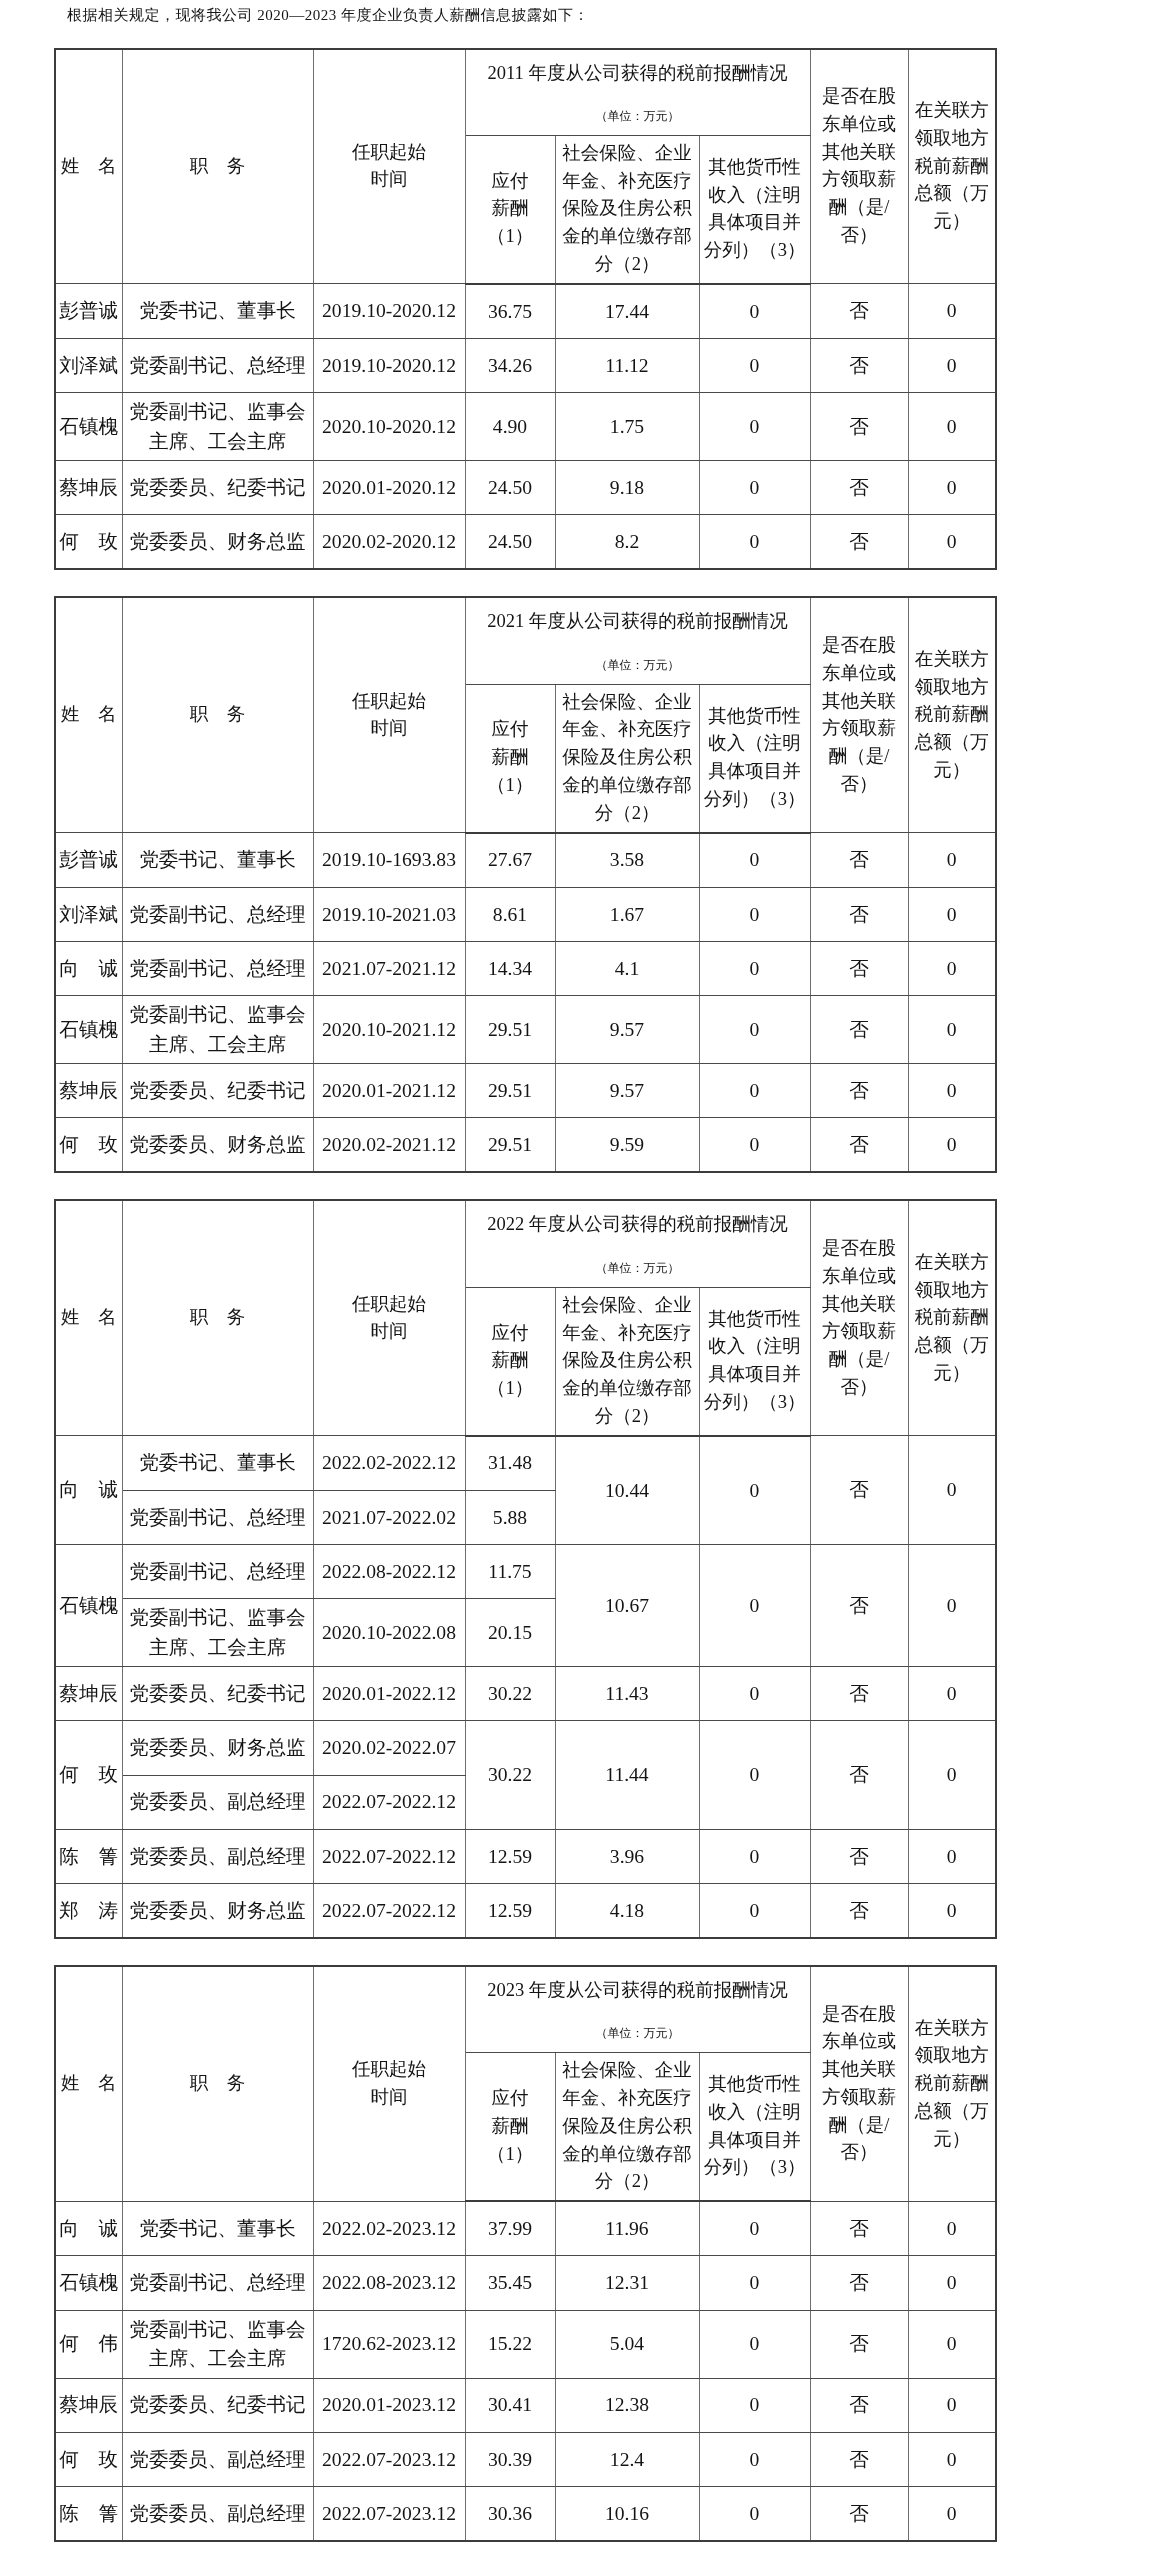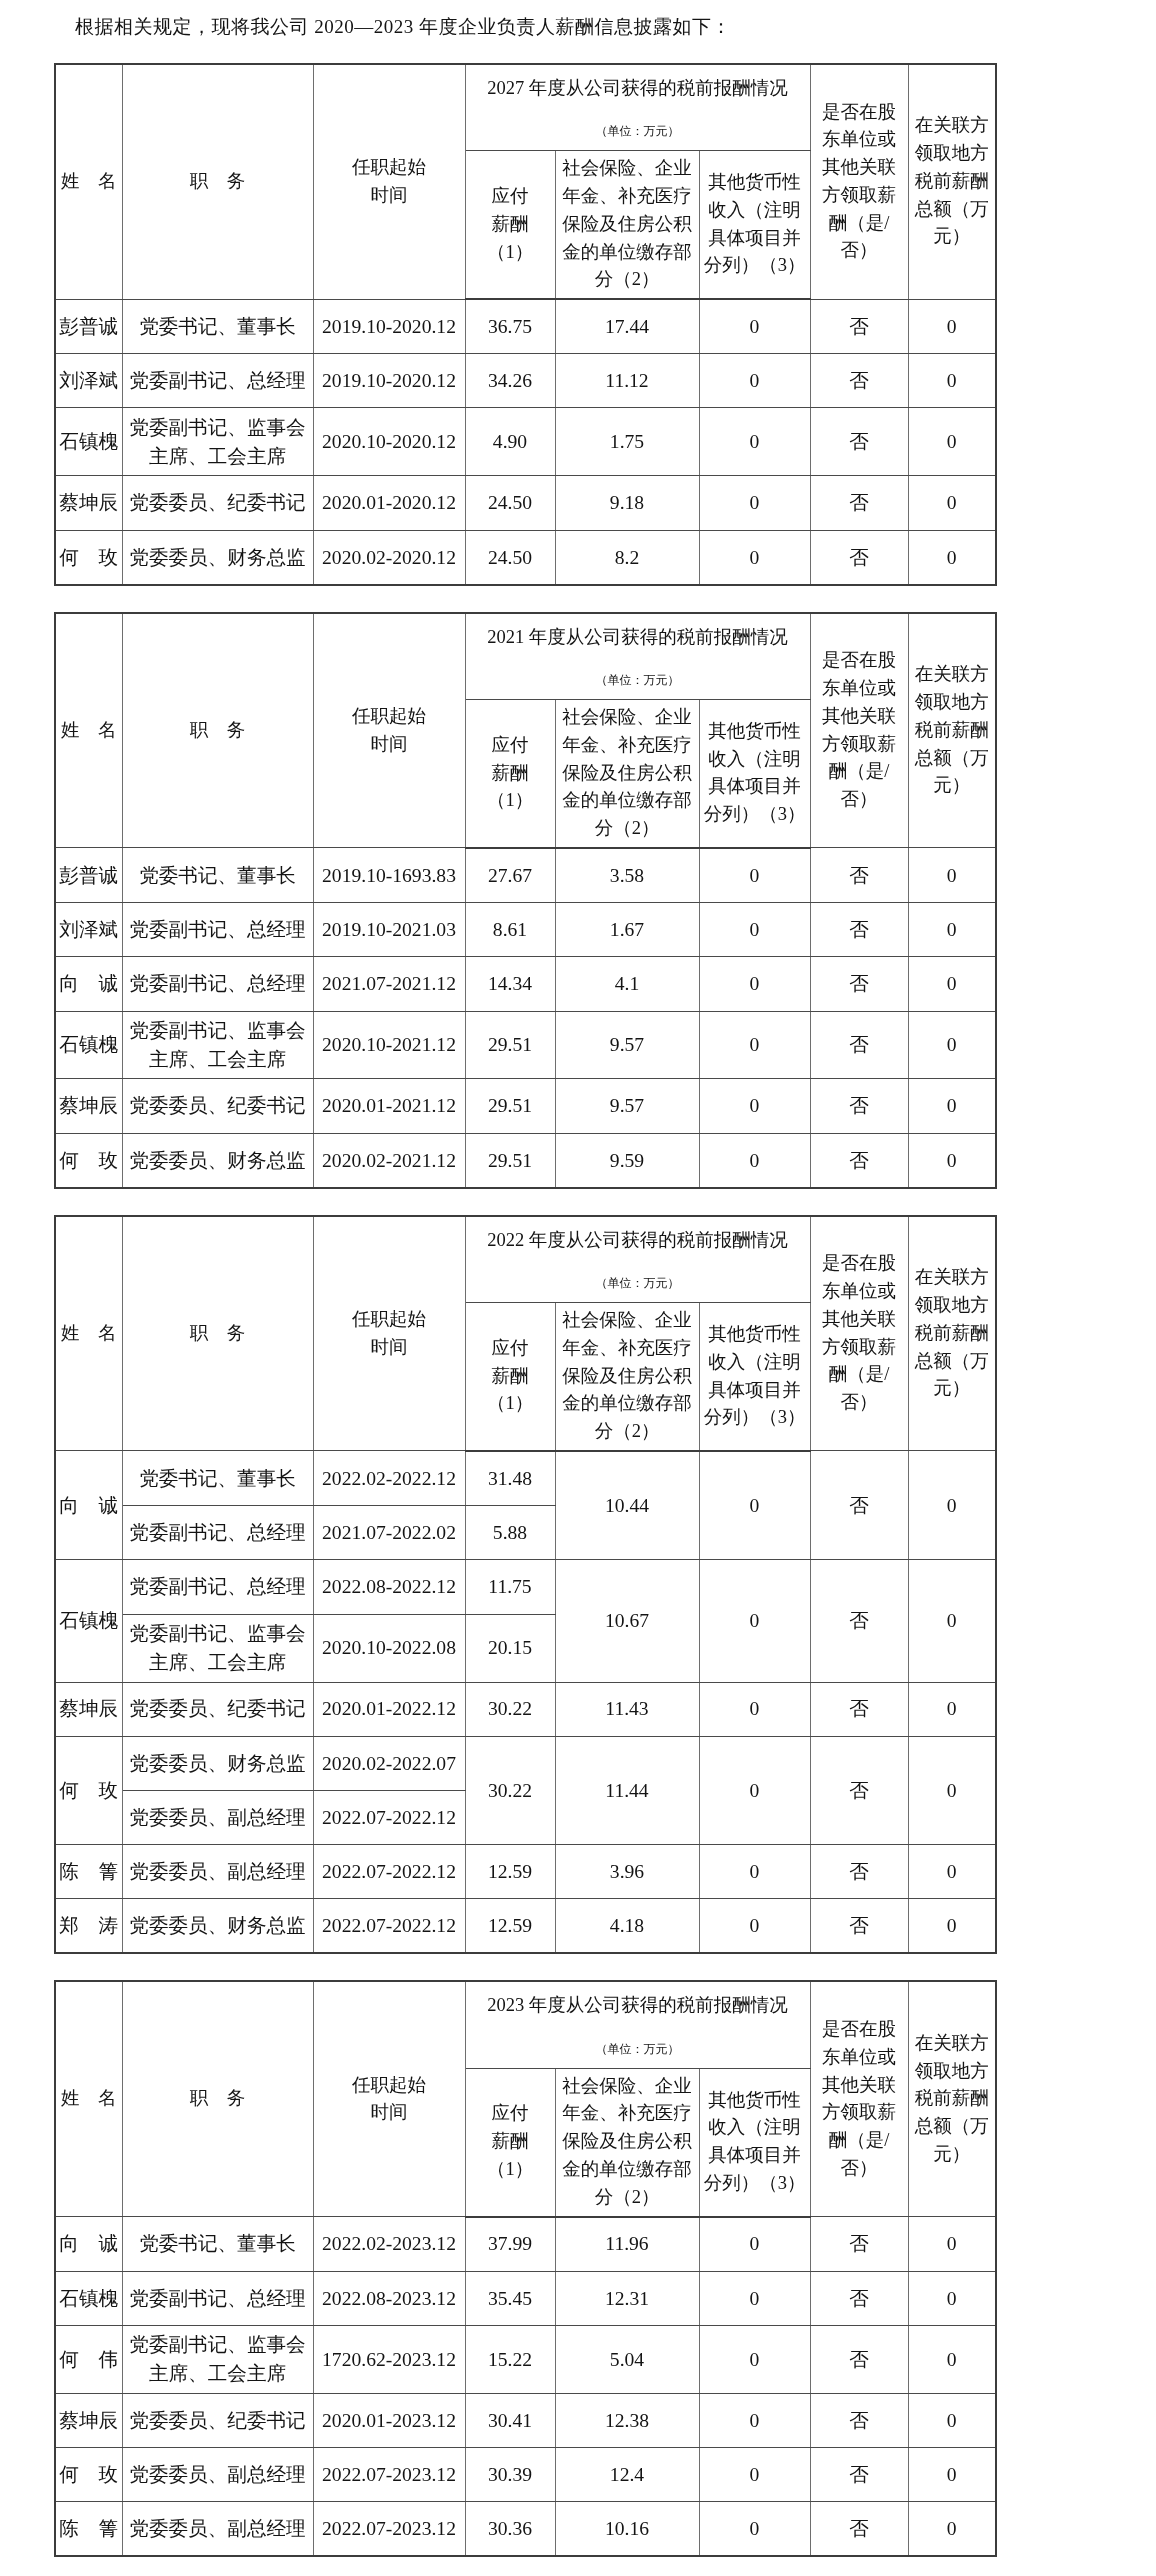--- a/index.html
+++ b/index.html
@@ -3,22 +3,22 @@
 <meta charset="utf-8">
 <style>
   html,body{margin:0;padding:0;}
   body{
     width:1157px;height:2770px;overflow:hidden;background:#ffffff;
     font-family:"Liberation Serif","DejaVu Serif",serif;
     color:#141414;
   }
   .page{position:relative;width:1157px;height:2770px;background:#ffffff;}
   .intro{
-    margin:12px 77px 0 37px;
-    font-size:19px;line-height:1.6;text-indent:2em;letter-spacing:0.5px;
+    margin:3px 77px 0 37px;
+    font-size:15px;line-height:1.6;text-indent:2em;letter-spacing:0.5px;
   }
   .salary-table{
     border-collapse:collapse;table-layout:fixed;width:940px;
     margin:26px 0 0 54px;
     border:2.1px solid #3c3c3c;
   }
   .salary-table:first-of-type{margin-top:20.6px;}
   .salary-table th,.salary-table td{
     border-left:1px solid #6e6e6e;border-right:1px solid #6e6e6e;
     border-top:1.5px solid #4a4a4a;border-bottom:1.5px solid #4a4a4a;
@@ -54,21 +54,21 @@
           <col class="c7">
           <col class="c8">
         </colgroup>
         <thead>
           <tr>
             <th class="pre" rowspan="2">姓　名</th>
             <th class="pre" rowspan="2">职　务</th>
             <th class="pre" rowspan="2">任职起始
 时间</th>
             <th class="group-cell" colspan="3">
-              <div class="group-title">2027 年度从公司获得的税前报酬情况</div>
+              <div class="group-title">2011 年度从公司获得的税前报酬情况</div>
               <div class="group-unit">（单位：万元）</div>
             </th>
             <th class="pre" rowspan="2">是否在股东单位或其他关联方领取薪酬（是/否）</th>
             <th class="pre" rowspan="2">在关联方领取地方税前薪酬总额（万元）</th>
           </tr>
           <tr>
             <th class="pre subhdr">应付
 薪酬
 （1）</th>
             <th class="subhdr">社会保险、企业年金、补充医疗保险及住房公积金的单位缴存部分（2）</th>

